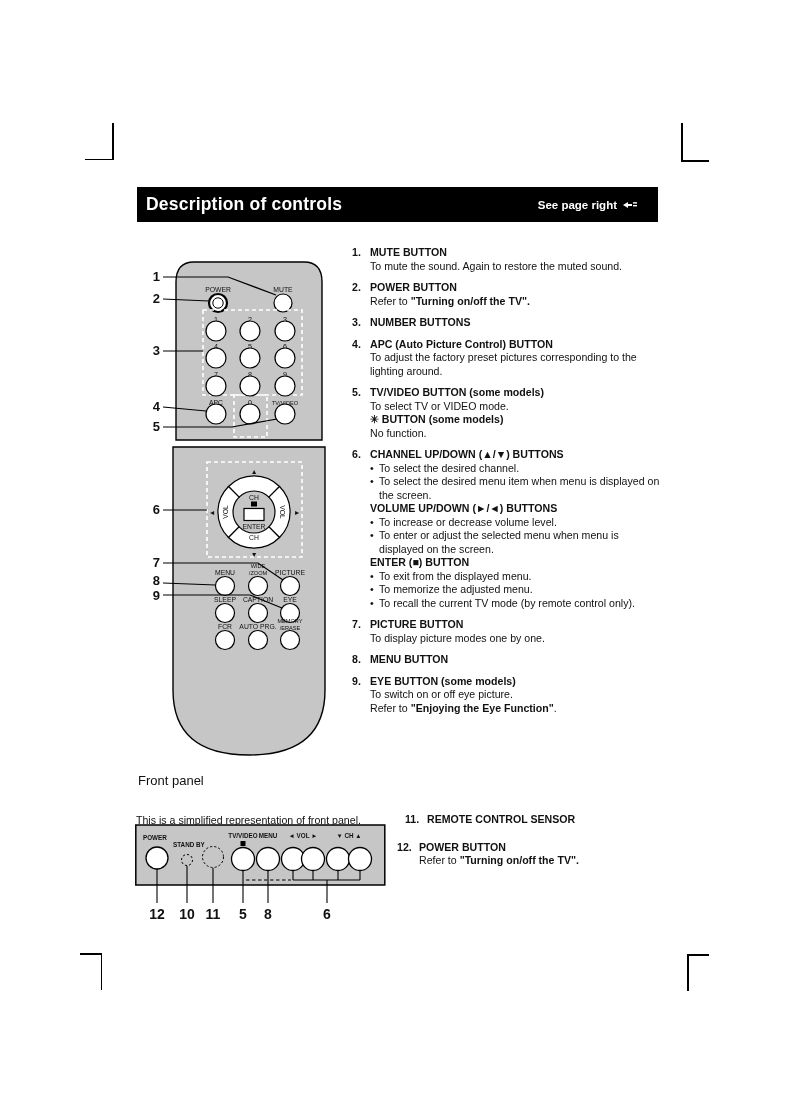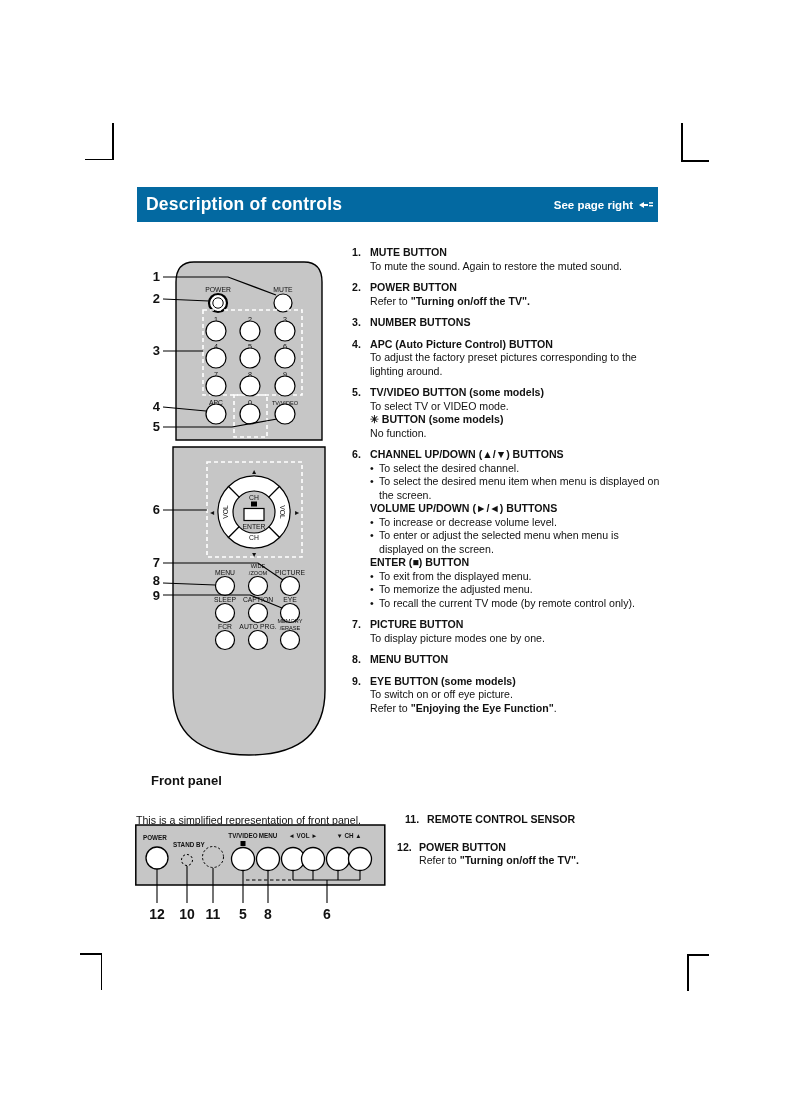--- a/index.html
+++ b/index.html
@@ -5,41 +5,41 @@
   html,body { margin:0; padding:0; }
   body { width:791px; height:1119px; background:#fff; position:relative;
          font-family:"Liberation Sans", sans-serif; color:#111; }
   .abs { position:absolute; }
 
   
   .mark { position:absolute; background:#000; }
 
   
   .hdr { position:absolute; left:137px; top:187px; width:521px; height:35px;
-         background:#0369a1; color:#fff; display:flex; align-items:center; }
+         background:#000000; color:#fff; display:flex; align-items:center; }
   .hdr-title { font-size:17.5px; font-weight:bold; padding-left:9px; flex:1;
                letter-spacing:0.2px; }
-  .hdr-right { font-size:11.5px; font-weight:bold; padding-right:4px;
+  .hdr-right { font-size:11.5px; font-weight:bold; padding-right:20px;
                display:flex; align-items:center; gap:5px; }
 
   
   .col { position:absolute; left:352px; top:246px; width:314px;
          font-size:10.6px; line-height:13.5px; }
   .item { display:flex; margin-bottom:8px; }
   .inum { width:18px; flex:none; font-weight:bold; }
   .ic   { flex:1; }
   .ititle { font-weight:bold; }
   .bullet { display:flex; }
   .bm { width:9px; flex:none; }
   .bt { flex:1; }
   .sect { }
   b { font-weight:bold; }
 
   
-  .fp-head { position:absolute; left:151px; top:773px; font-size:13px; font-weight:bold; }
+  .fp-head { position:absolute; left:138px; top:773px; font-size:13px; font-weight:normal; }
   .fp-cap  { position:absolute; left:136px; top:802px; font-size:10.6px;margin-top:12px; }
   .fcol { position:absolute; left:397px; top:813px; width:278px;
           font-size:10.6px; line-height:13.5px; }
   .fitem { display:flex; margin-bottom:10px; }
   .fnum { width:22px; flex:none; font-weight:bold; }
   .fc { flex:1; }
   .just { text-align:justify; }
   .fitem.gap { margin-bottom:14px;margin-left:8px; }
 
   svg text { font-family:"Liberation Sans", sans-serif; fill:#111; }

